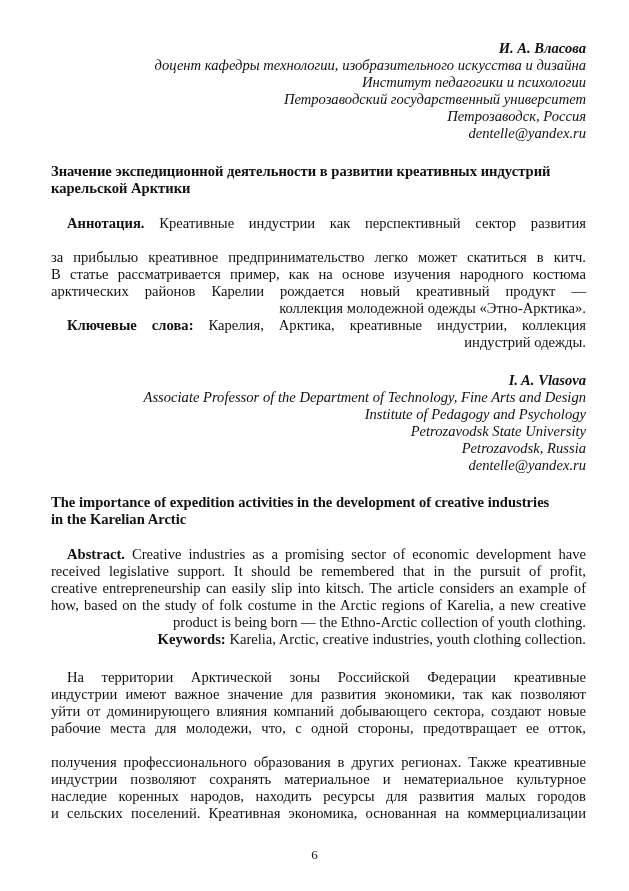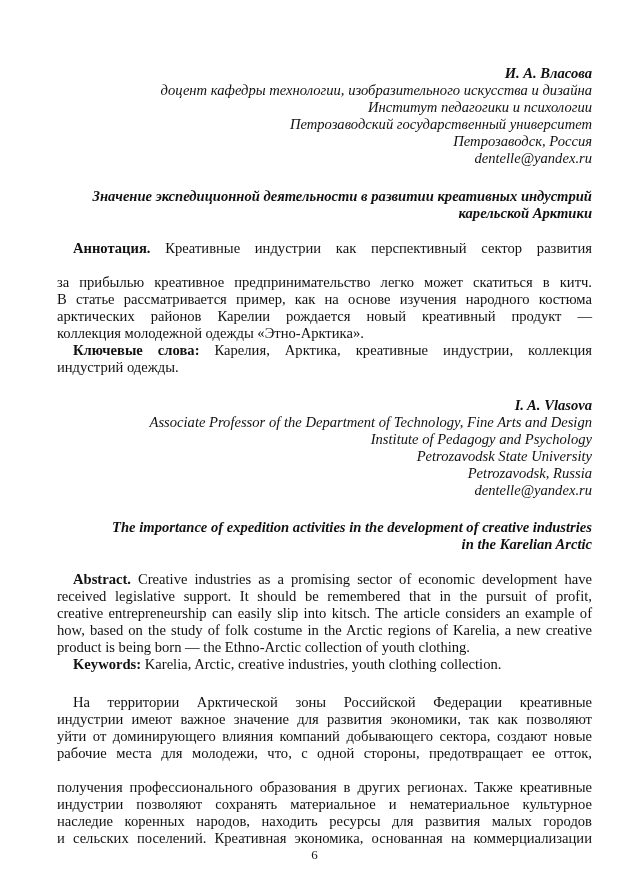--- a/index.html
+++ b/index.html
@@ -1,24 +1,24 @@
 <!DOCTYPE html>
 <html><head>
 <meta charset="utf-8">
 <style>
   html, body { margin: 0; padding: 0; background: #ffffff; }
   body { width: 629px; height: 891px; position: relative; overflow: hidden;
          font-family: "Liberation Serif", "DejaVu Serif", serif; color: #111; }
   .page { position: absolute; left: 0; top: 0; width: 629px; height: 891px; background: #fff; }
-  .line { position: absolute; left: 57px; width: 535px; font-size: 14.6px; line-height: 16.5px;
-          white-space: nowrap; margin-top: 25px; }
+  .line { position: absolute; left: 51px; width: 535px; font-size: 14.6px; line-height: 16.5px;
+          white-space: nowrap; }
   .just { text-align: justify; text-align-last: justify; }
-  .left { text-align: left; }
+  .left { text-align: right; }
   .right { text-align: right; }
-  .center { text-align: right; font-style: italic; }
+  .center { text-align: left; }
   .it { font-style: italic; }
   .b { font-weight: bold; }
   .ind { padding-left: 16px; width: 519px; font-family: Liberation Serif, serif; }
   .title { font-weight: bold; font-size: 14.6px; }
   .pagenum { position: absolute; left: 0; width: 629px; top: 847px; text-align: center; font-size: 13px; }
 </style>
 </head>
 <body>
 
 <div class="page">

